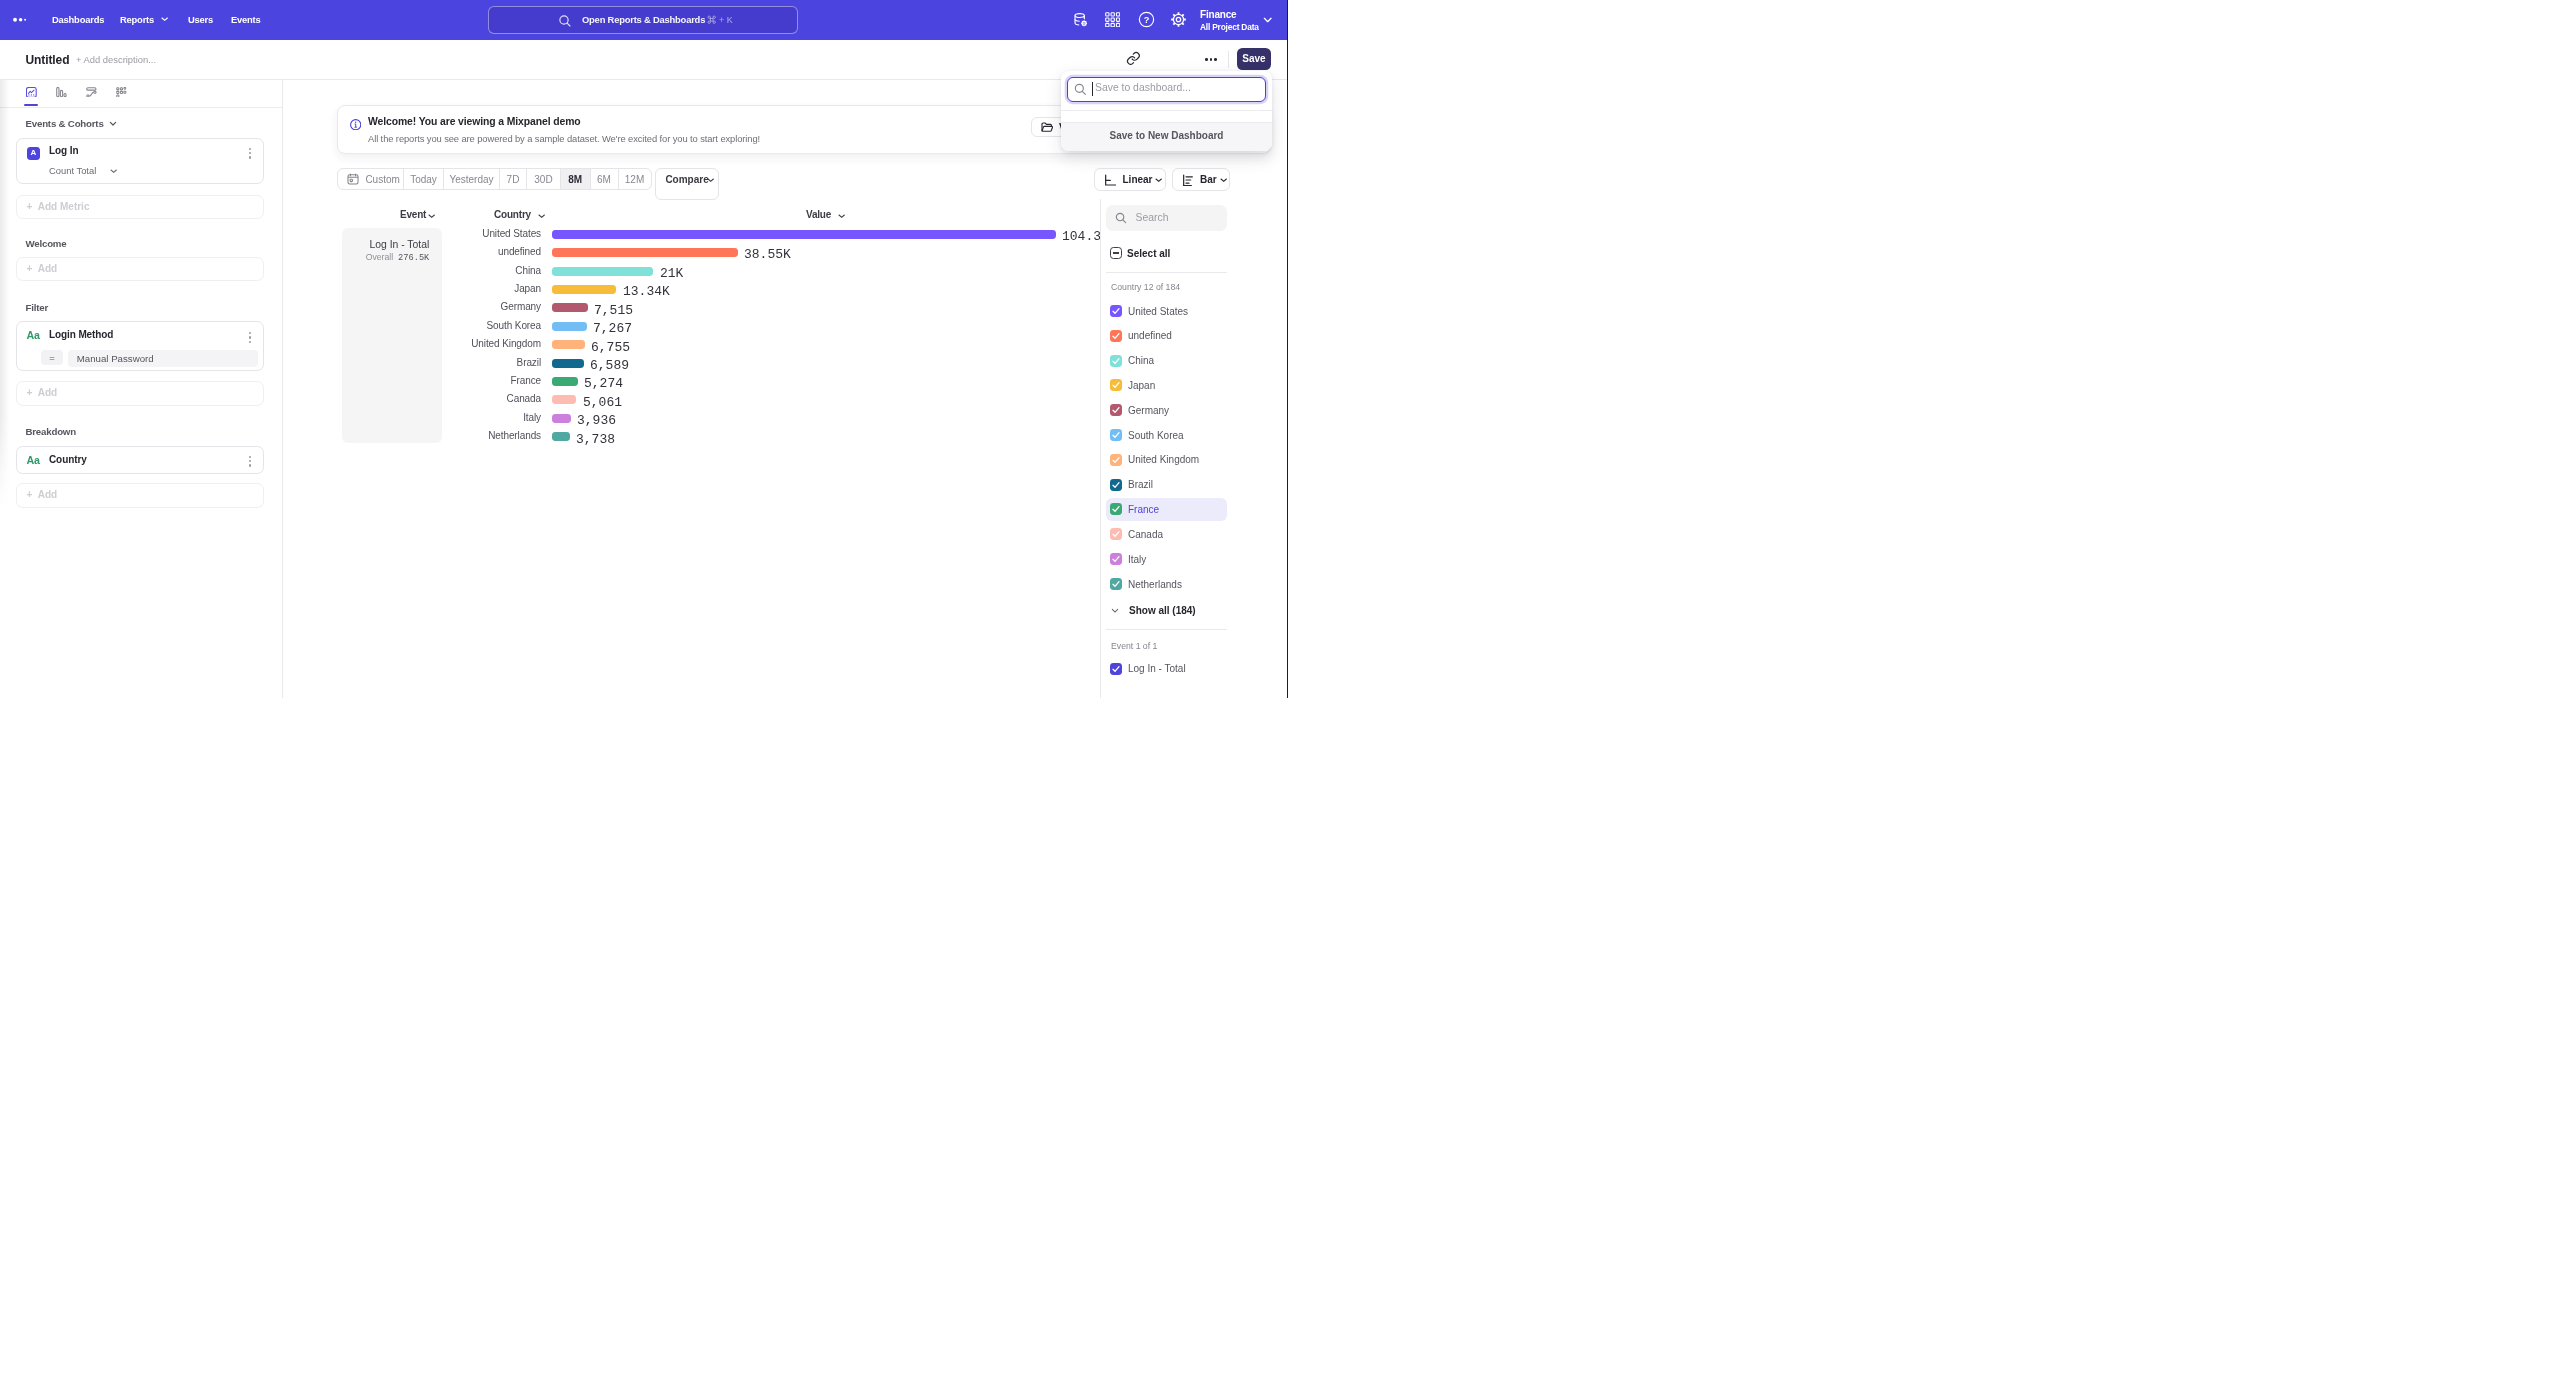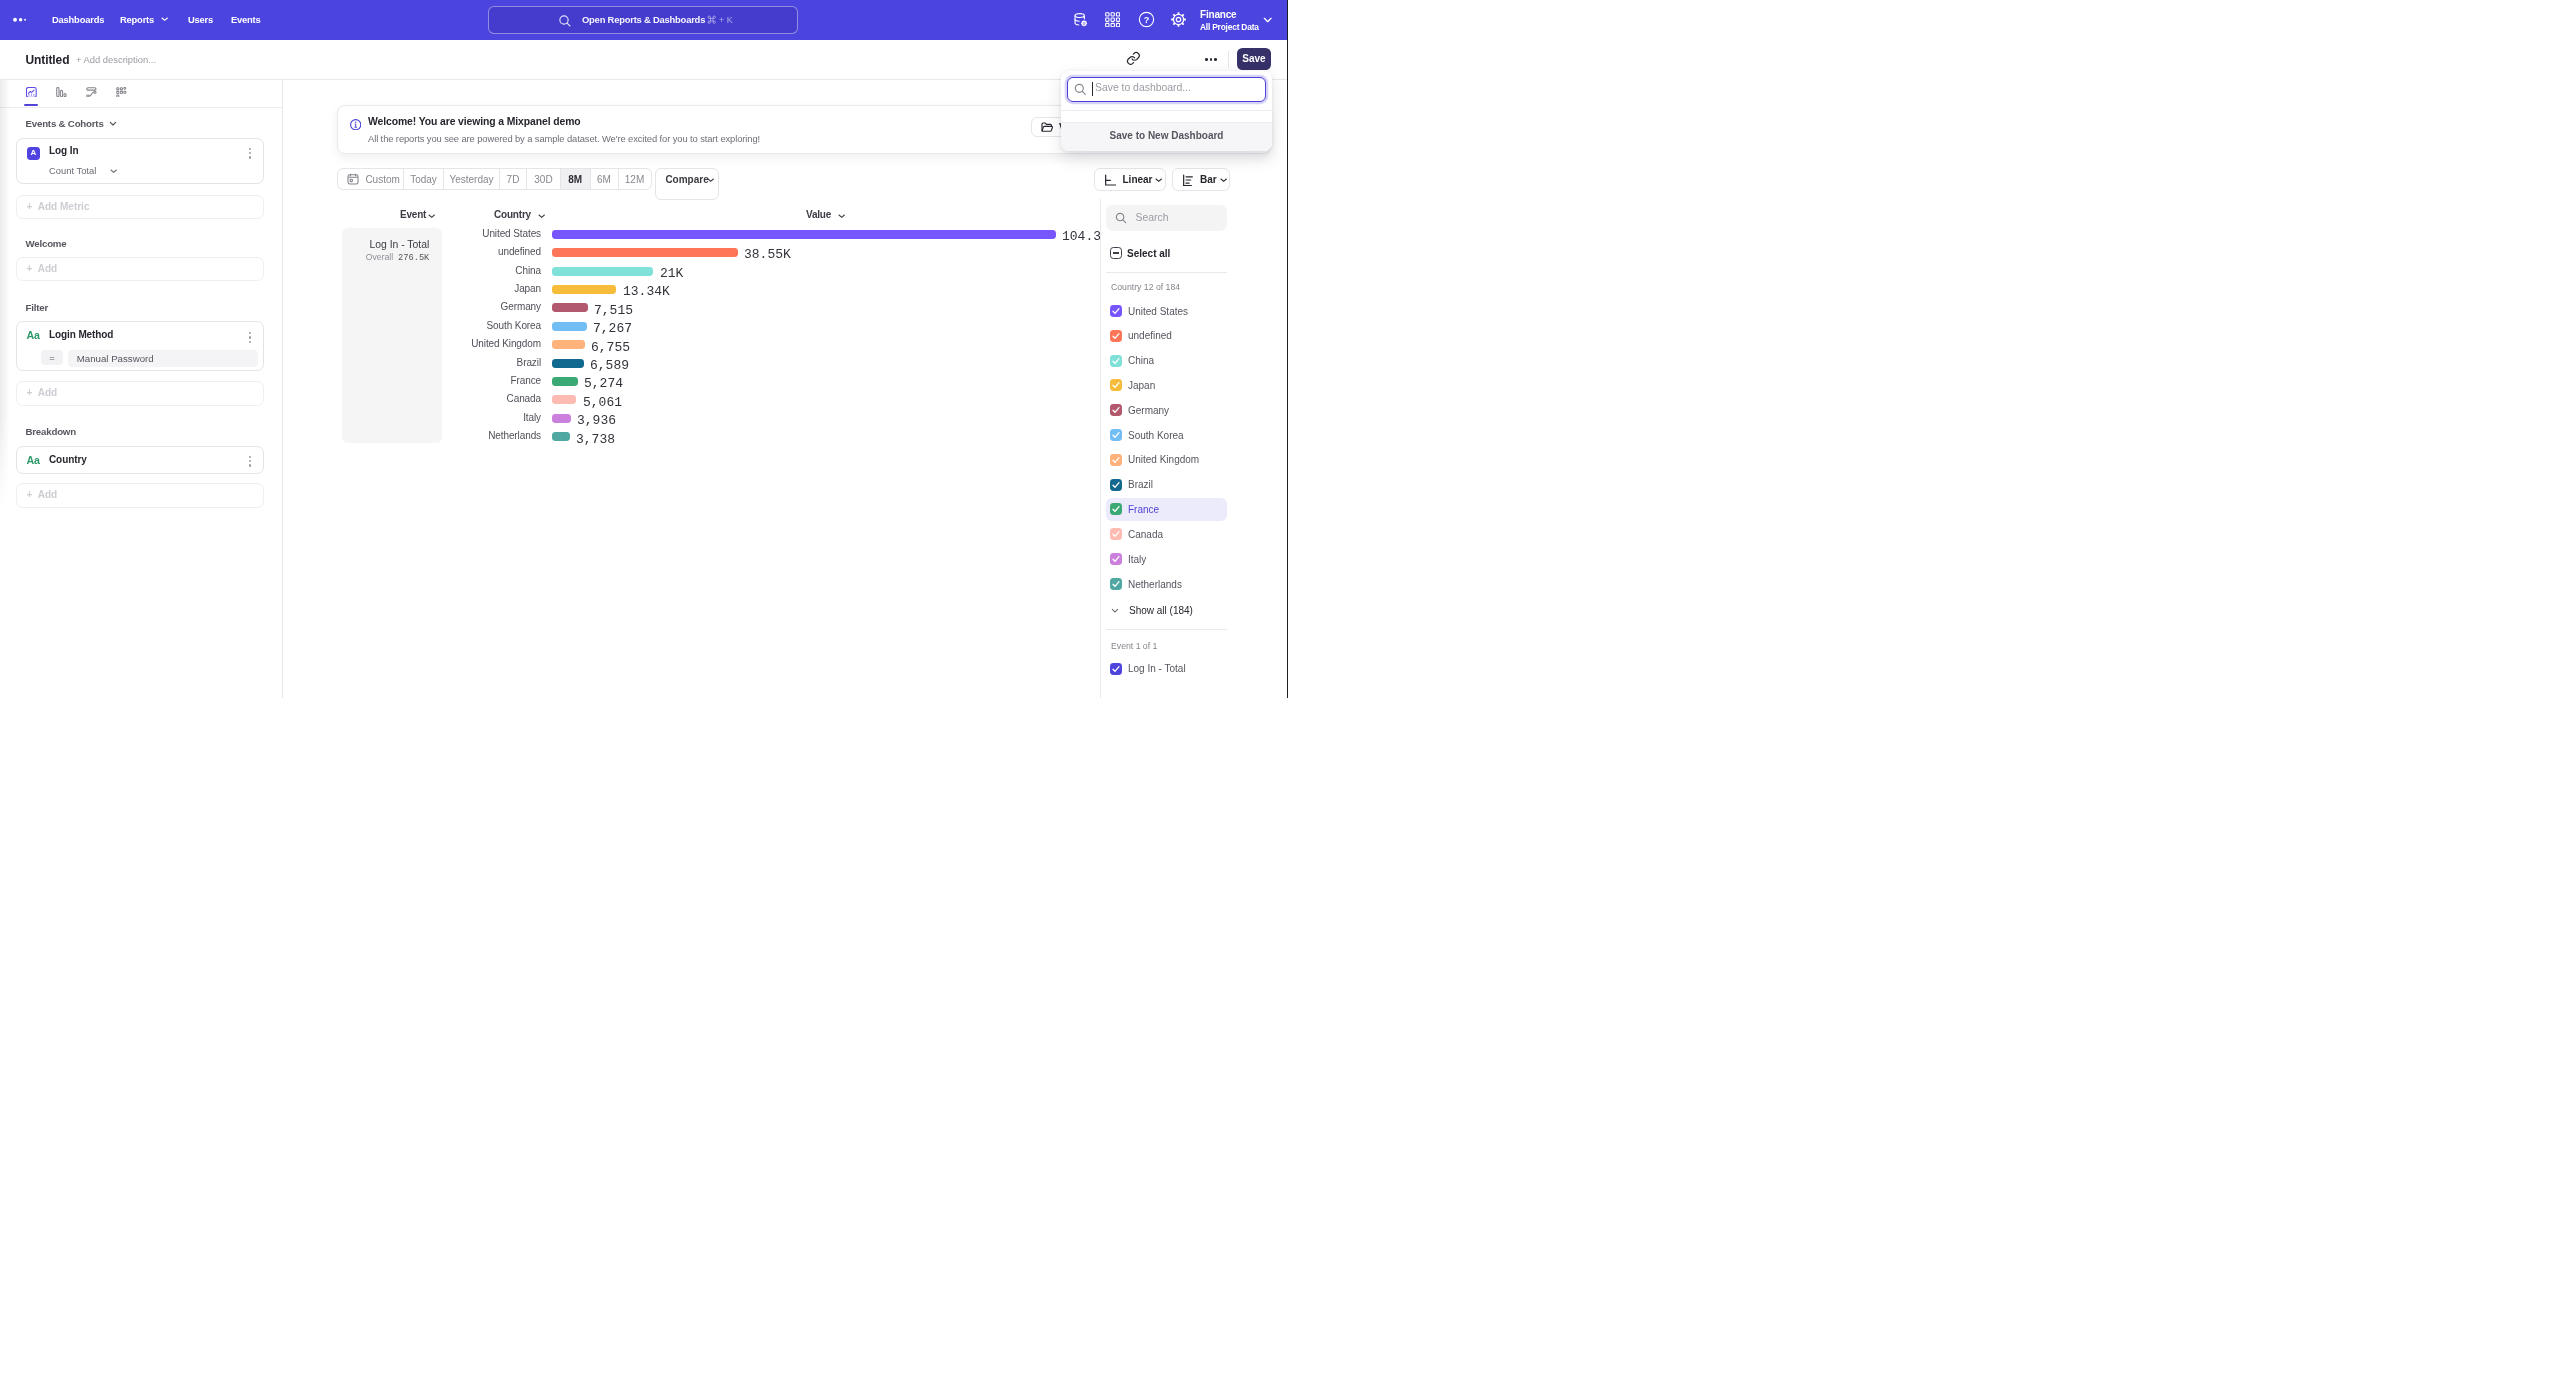--- a/index.html
+++ b/index.html
@@ -395,21 +395,21 @@
       </svg></div>
 <span class="abs" style="left:1128px;top:548px;line-height:23px;font-size:10px;color:#55555e;">Italy</span>
 <div class="abs" style="left:1110px;top:578px;width:12px;height:12px;border-radius:3.4px;background:#4FA8A2;"><svg width="12" height="12" viewBox="0 0 18 18">
         <path d="M4.5 9.5 L7.5 12.5 L13.5 5.5" stroke="#fff" stroke-width="2" fill="none" stroke-linecap="round" stroke-linejoin="round"></path>
       </svg></div>
 <span class="abs" style="left:1128px;top:573px;line-height:23px;font-size:10px;color:#55555e;">Netherlands</span>
 </div>
 <svg class="abs" style="left:1111px;top:608px;" width="8" height="5.4" viewBox="0 0 12 8">
     <path d="M2 2 L6 6 L10 2" stroke="#6b6b74" stroke-width="1.7" fill="none" stroke-linecap="round"></path>
   </svg>
-<span class="abs" style="left:1129px;top:605px;font-size:10px;font-weight:400;color:#26262e;">Show all (184)</span>
+<span class="abs" style="left:1129px;top:605px;font-size:10px;font-weight:700;color:#26262e;">Show all (184)</span>
 <div class="abs" style="left:1106px;top:629px;width:121px;height:0.7px;background:#e9e9ec;"></div>
 <span class="abs" style="left:1111px;top:641px;font-size:8.7px;color:#85858d;">Event 1 of 1</span>
 <div class="abs" style="left:1110px;top:663px;width:12px;height:12px;border-radius:3.4px;background:#4f44db;">
   <svg width="12" height="12" viewBox="0 0 18 18">
       <path d="M4.5 9.5 L7.5 12.5 L13.5 5.5" stroke="#fff" stroke-width="2" fill="none" stroke-linecap="round" stroke-linejoin="round"></path>
     </svg>
 </div>
 <span class="abs" style="left:1128px;top:663px;font-size:10px;color:#55555e;">Log In - Total</span>
 <div id="popup">
   <div class="abs" style="left:6px;top:5.8px;width:199px;height:25px;background:#fff;border:1px solid #4b41d8;border-radius:6px;box-shadow:0 0 0 2.3px #d7d3f7;"></div>

